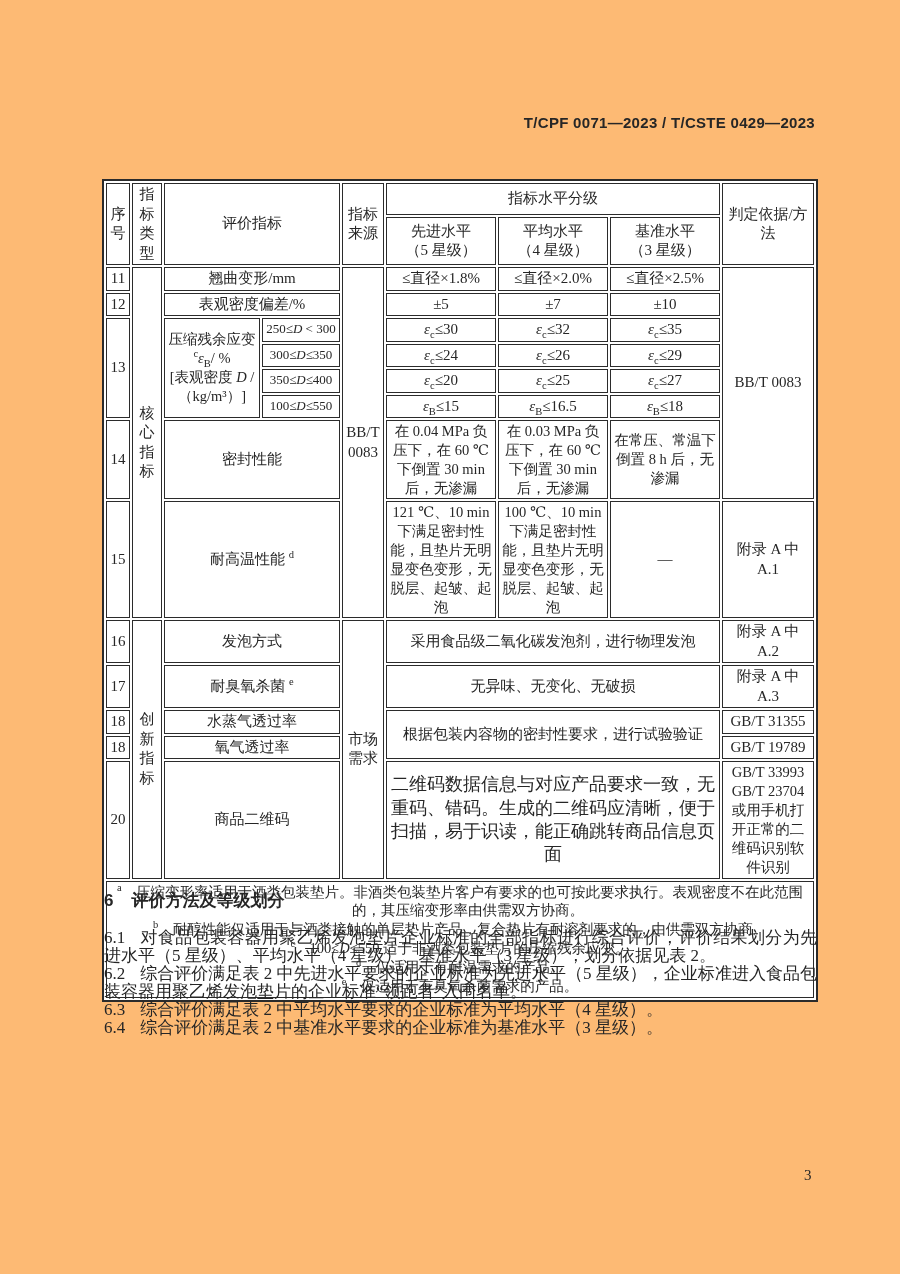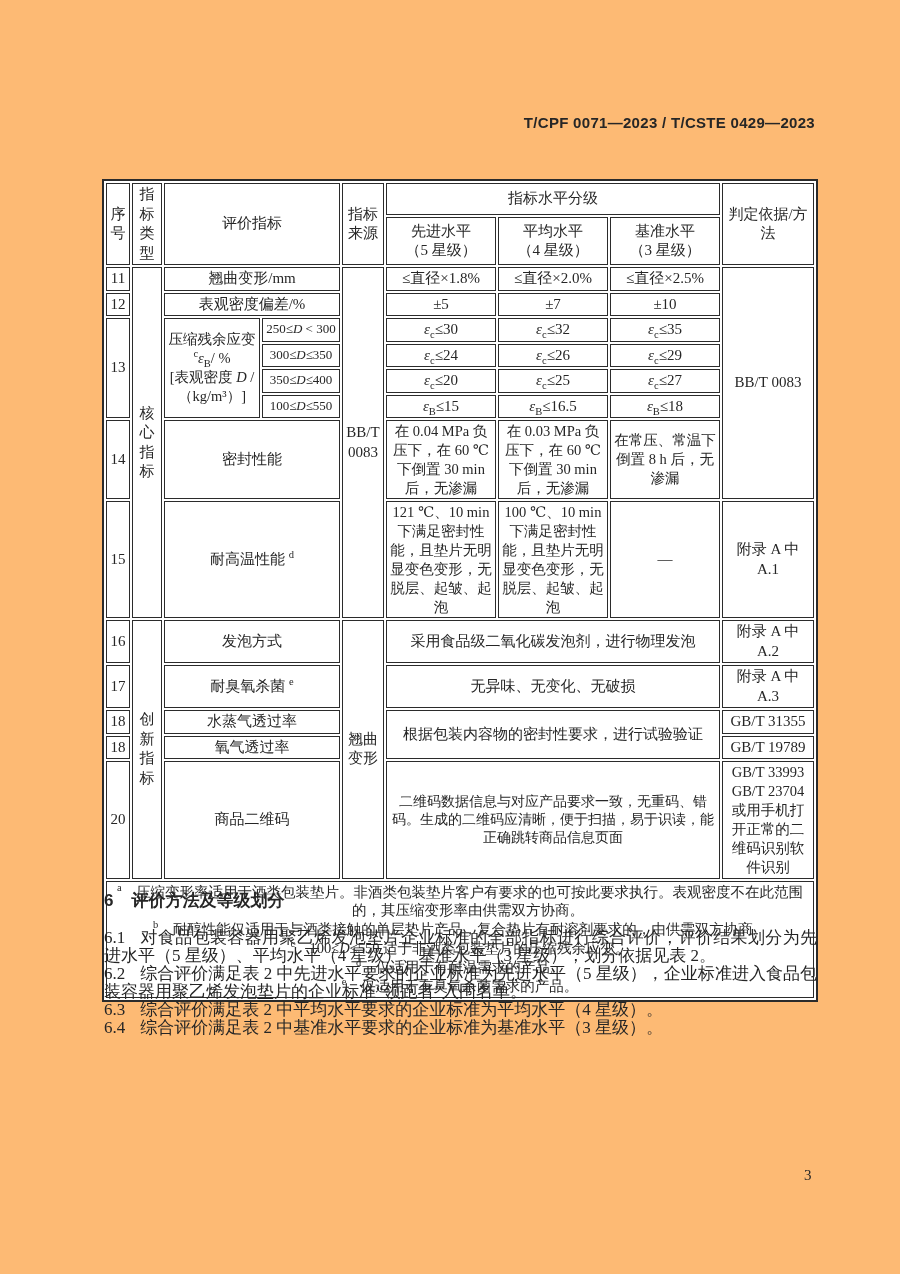--- a/index.html
+++ b/index.html
@@ -26,21 +26,21 @@
     font-size:15px; background:#fff;
   }
   table.spec td {
     border:1.5px solid #2b2b2b; text-align:center; vertical-align:middle;
     padding:1px 2px; line-height:1.3; overflow:hidden;
   }
   td.wrap { font-size:14.5px; line-height:19.5px; text-align:left; padding:2px 4px; }
   td.lbl13 { font-size:14.5px; line-height:20px; padding:1px 2px; }
   td.range { font-size:13px; }
   td.basis20 { font-size:14.5px; line-height:19px; padding:1px 2px;margin-top:30px; }
-  td.merged-left { font-size:14px; line-height:20px; text-align:left; padding:2px 6px; }
+  td.merged-left { font-size:18px; line-height:20px; text-align:left; padding:2px 6px; }
   tr.h1 td { height:28px; }
   tr.h2 td { height:40px; line-height:19px; }
   tr.r-s  td { height:22px; }
   tr.r-s2 td { height:23px; }
   tr.r14 td { height:66px; }
   tr.r15 td { height:78px; }
   tr.r20 td { height:92px; }
   td.notes {
     text-align:left; font-size:14.5px; line-height:22px;
     padding:5px 10px 6px 24px;
@@ -154,21 +154,21 @@
       <td class="wrap">121 ℃、10 min 下满足密封性能，且垫片无明显变色变形，无脱层、起皱、起泡</td>
       <td class="wrap">100 ℃、10 min 下满足密封性能，且垫片无明显变色变形，无脱层、起皱、起泡</td>
       <td>—</td>
       <td>附录 A 中 A.1</td>
     </tr>
 
     <tr class="r-s">
       <td>16</td>
       <td rowspan="5">创新指标</td>
       <td colspan="2">发泡方式</td>
-      <td rowspan="5">翘曲变形</td>
+      <td rowspan="5">市场需求</td>
       <td colspan="3">采用食品级二氧化碳发泡剂，进行物理发泡</td>
       <td>附录 A 中 A.2</td>
     </tr>
 
     <tr class="r-s">
       <td>17</td>
       <td colspan="2">耐臭氧杀菌 <sup>e</sup></td>
       <td colspan="3">无异味、无变化、无破损</td>
       <td>附录 A 中 A.3</td>
     </tr>

